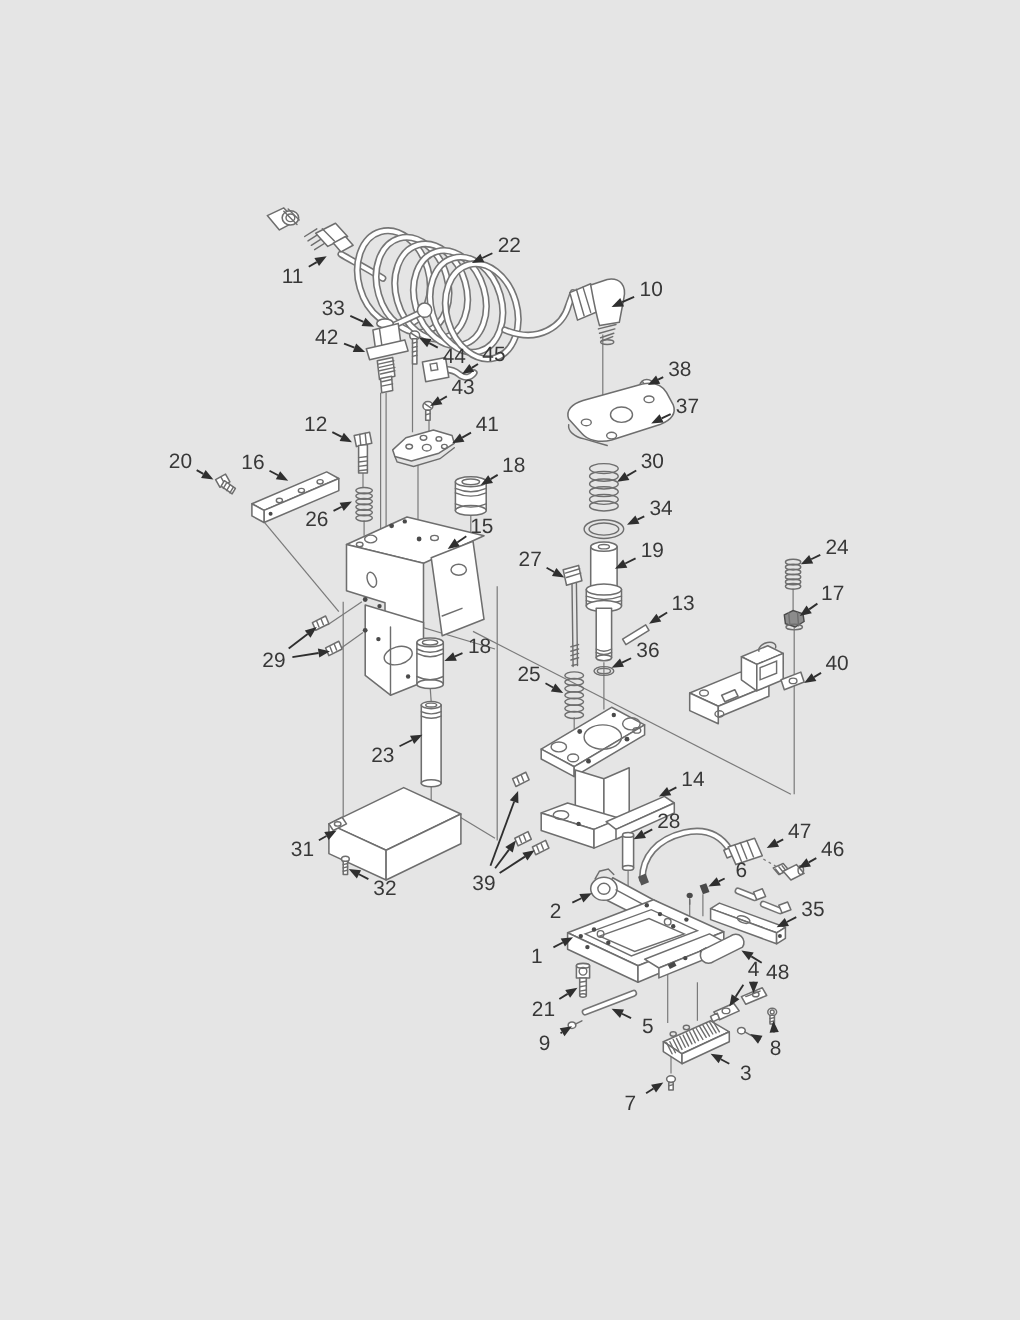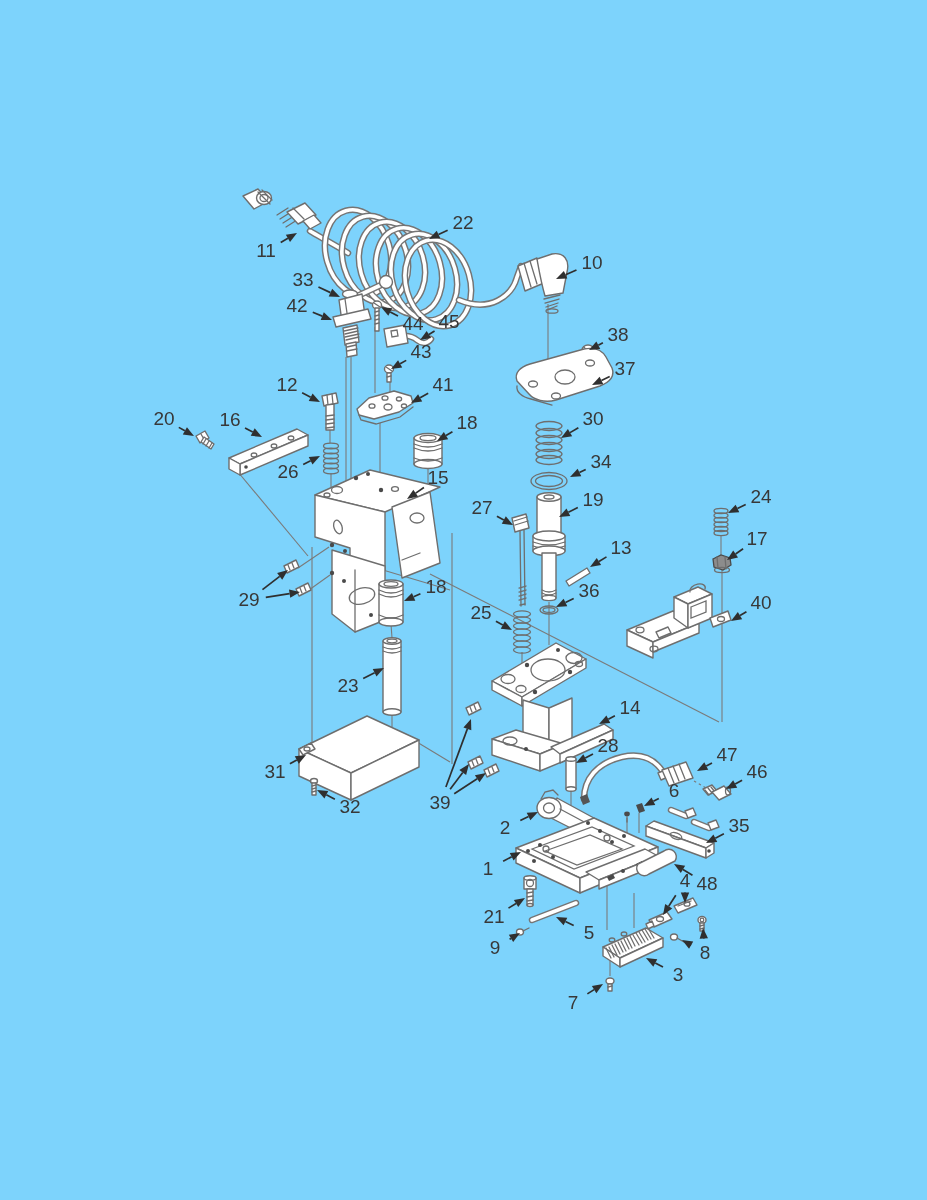--- a/index.html
+++ b/index.html
@@ -1,16 +1,16 @@
 <!DOCTYPE html>
 <html><head>
 <meta charset="utf-8">
 <style>
   html,body{margin:0;padding:0;background:#ffffff;}
-  #page{position:relative;width:927px;height:1200px;background:#7dd3fc;overflow:hidden;}
+  #page{position:relative;width:927px;height:1200px;background:#e5e5e5;overflow:hidden;}
   svg{position:absolute;left:0;top:0;}
   .p { fill:#ffffff; stroke:#6e6e6e; stroke-width:1.4; stroke-linejoin:round; }
   .l { fill:none;    stroke:#6e6e6e; stroke-width:1.3; stroke-linecap:round; }
   .d { fill:#4a4a4a; stroke:none; }
   .tube-o { fill:none; stroke:#757575; stroke-width:6.5; stroke-linecap:round;}
   .tube-i { fill:none; stroke:#ffffff; stroke-width:3.6; stroke-linecap:round;}
   .guide { stroke:#7a7a7a; stroke-width:1.1; }
   .guide-dash { stroke:#7a7a7a; stroke-width:1.1; stroke-dasharray:2.5,3; }
   .co-line { stroke:#2f2f2f; stroke-width:1.7; }
   .co-head { fill:#2f2f2f; stroke:none; }

